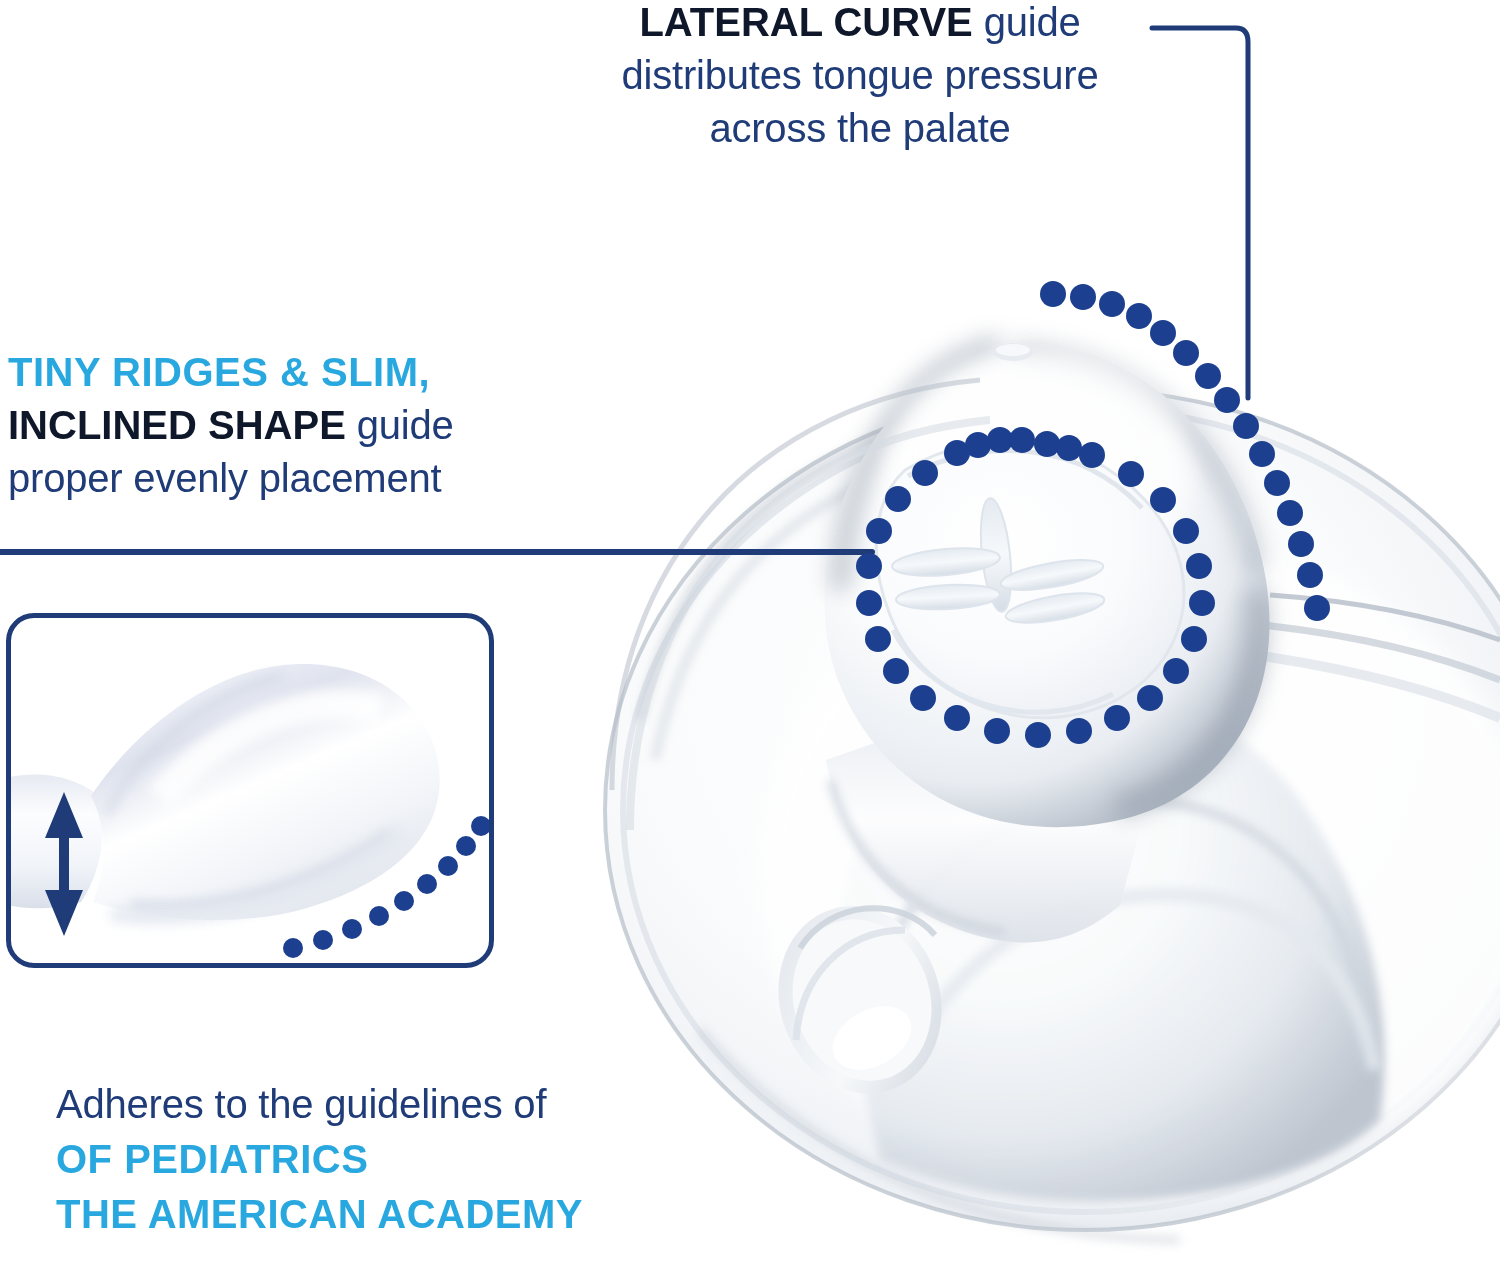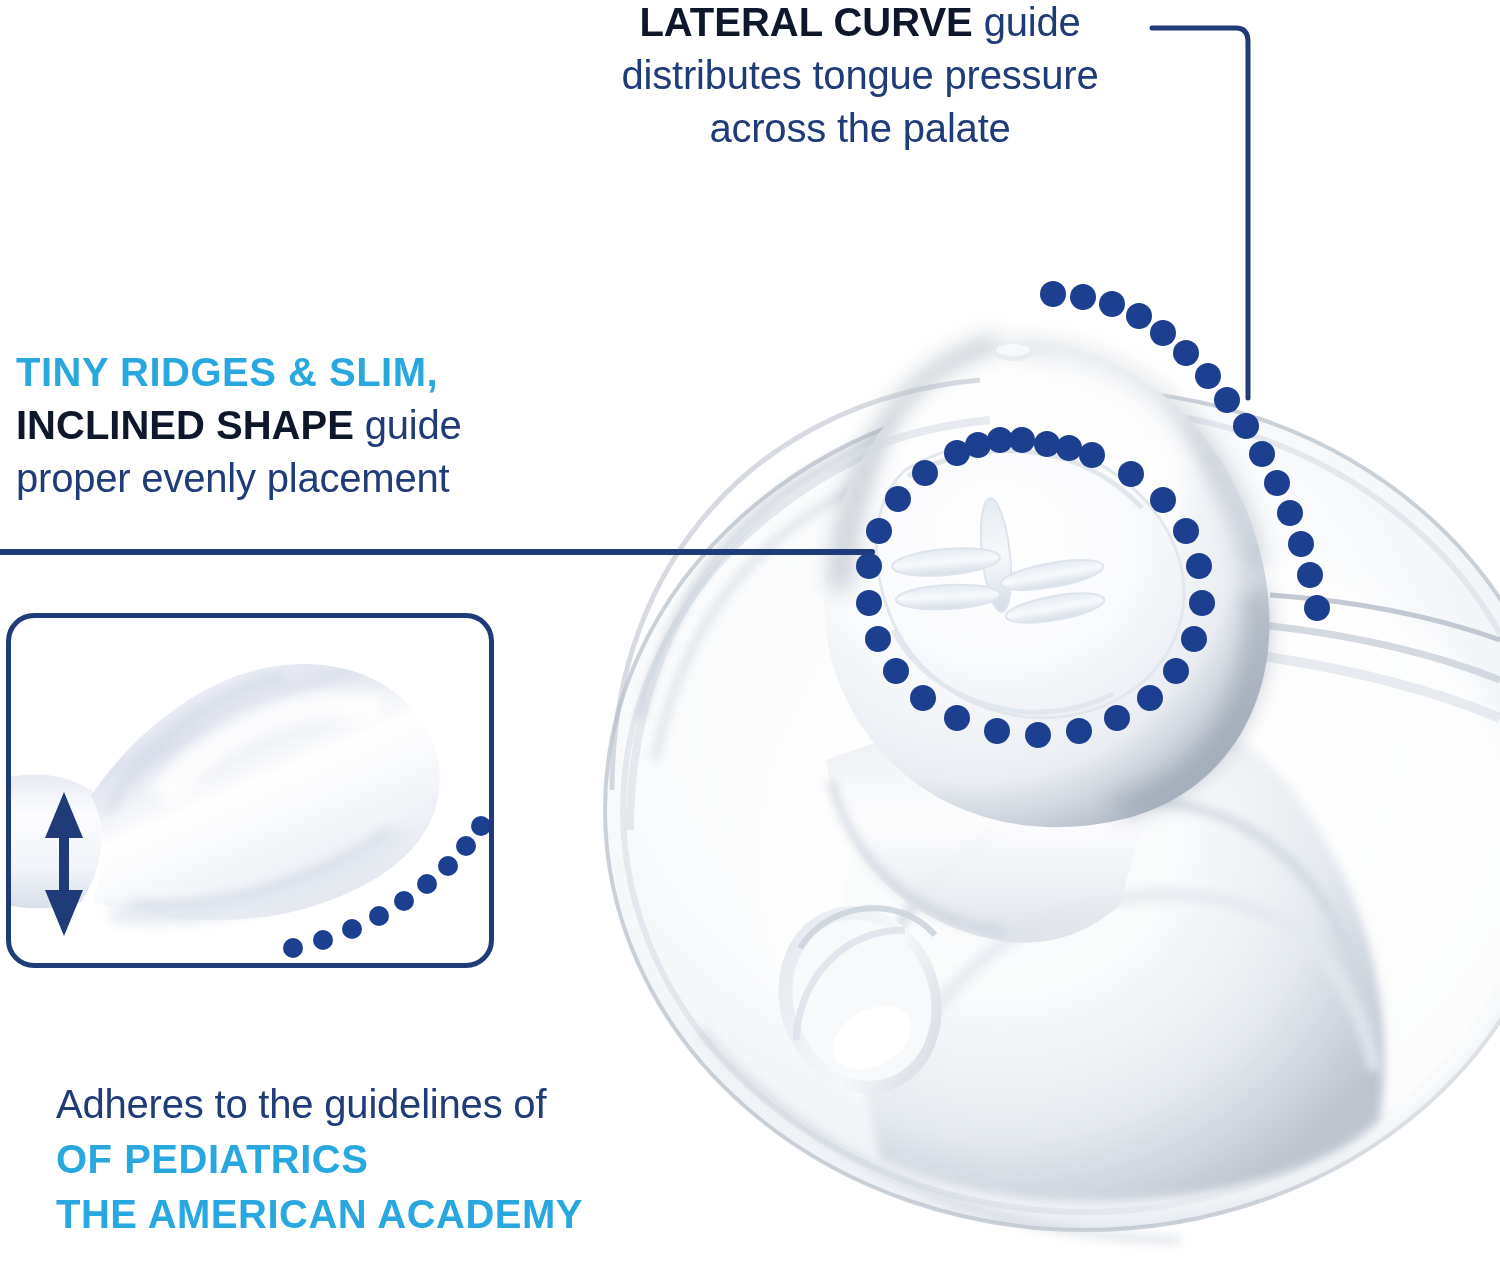--- a/index.html
+++ b/index.html
@@ -28,21 +28,20 @@
     font-size:40px; line-height:53px;
     color:#1f3b78; font-weight:400;
     letter-spacing:-0.2px;
   }
   .ct-left{
     left:8px; top:346px; width:545px;
     text-align:left;
     font-size:40px; line-height:53px;
     color:#1f3b78; font-weight:400;
     letter-spacing:-0.2px;
-    margin-left:8px;
   }
   .ct-bottom{
     left:8px; top:1077px; width:700px;
     text-align:left;
     font-size:40px; line-height:55px;
     color:#1f3b78; font-weight:400;
     letter-spacing:-0.2px;
     margin-left:48px;
   }
   .hl{ color:#0f172a; font-weight:700; letter-spacing:0px; }

